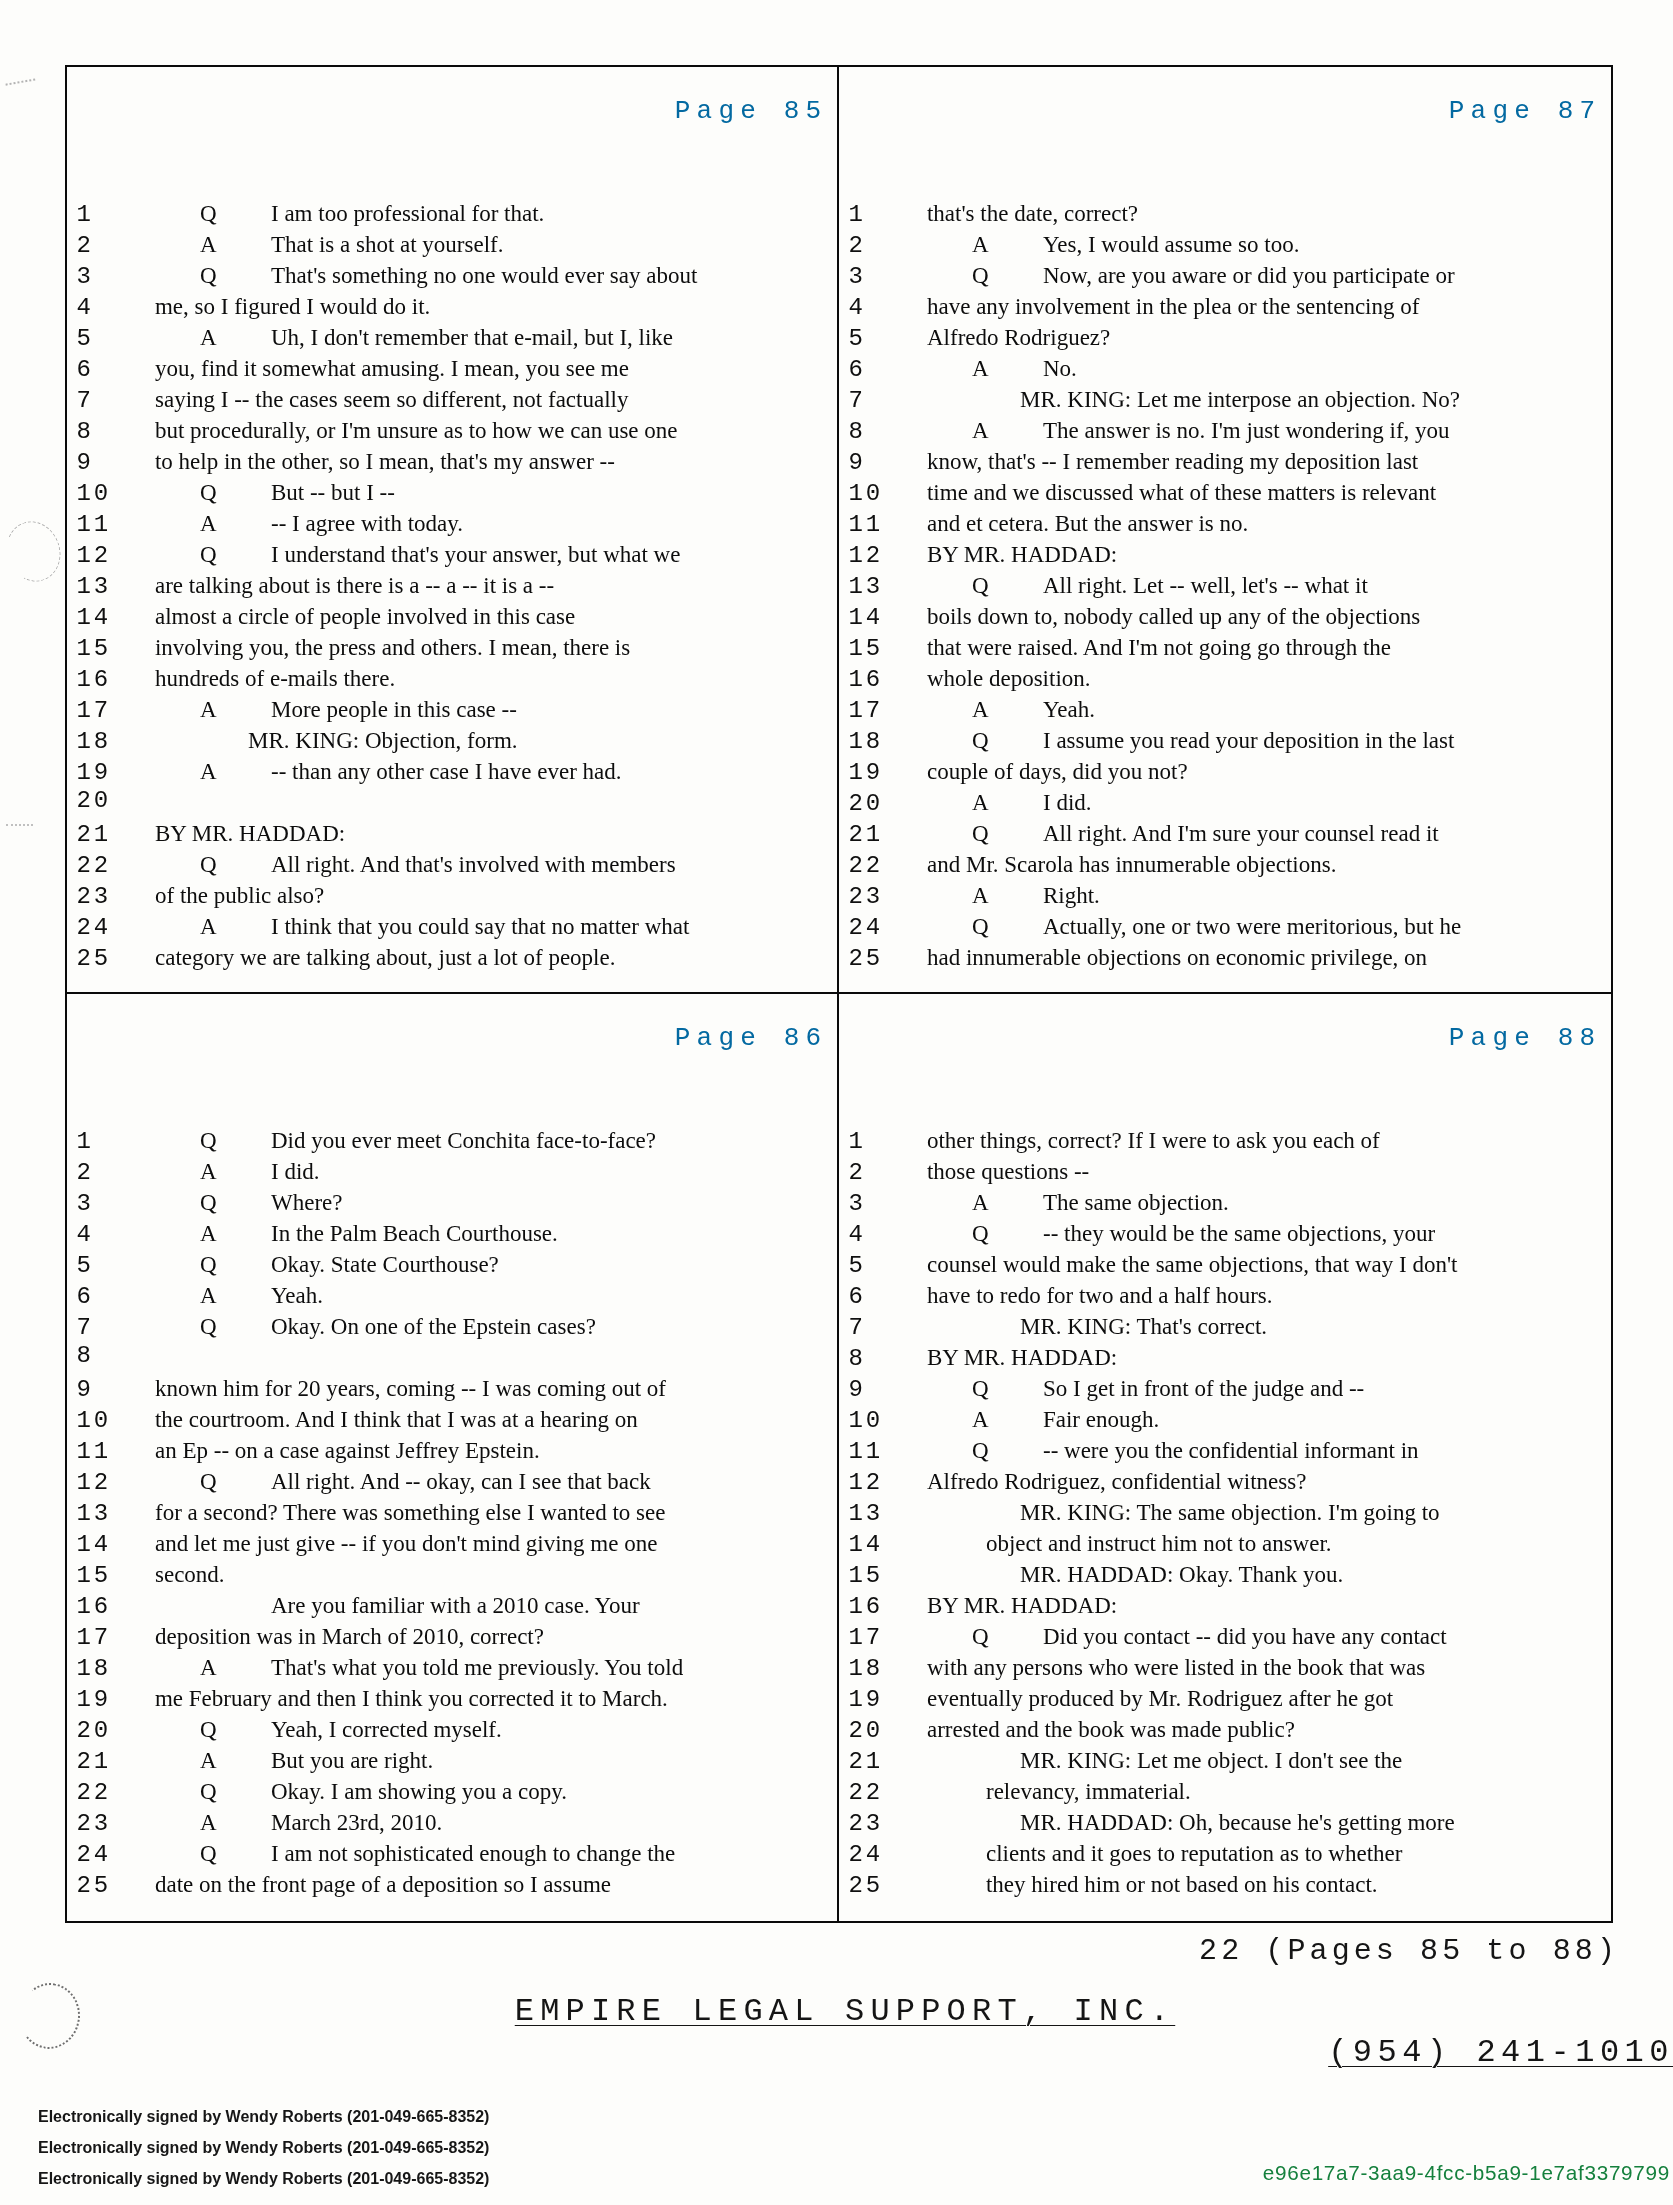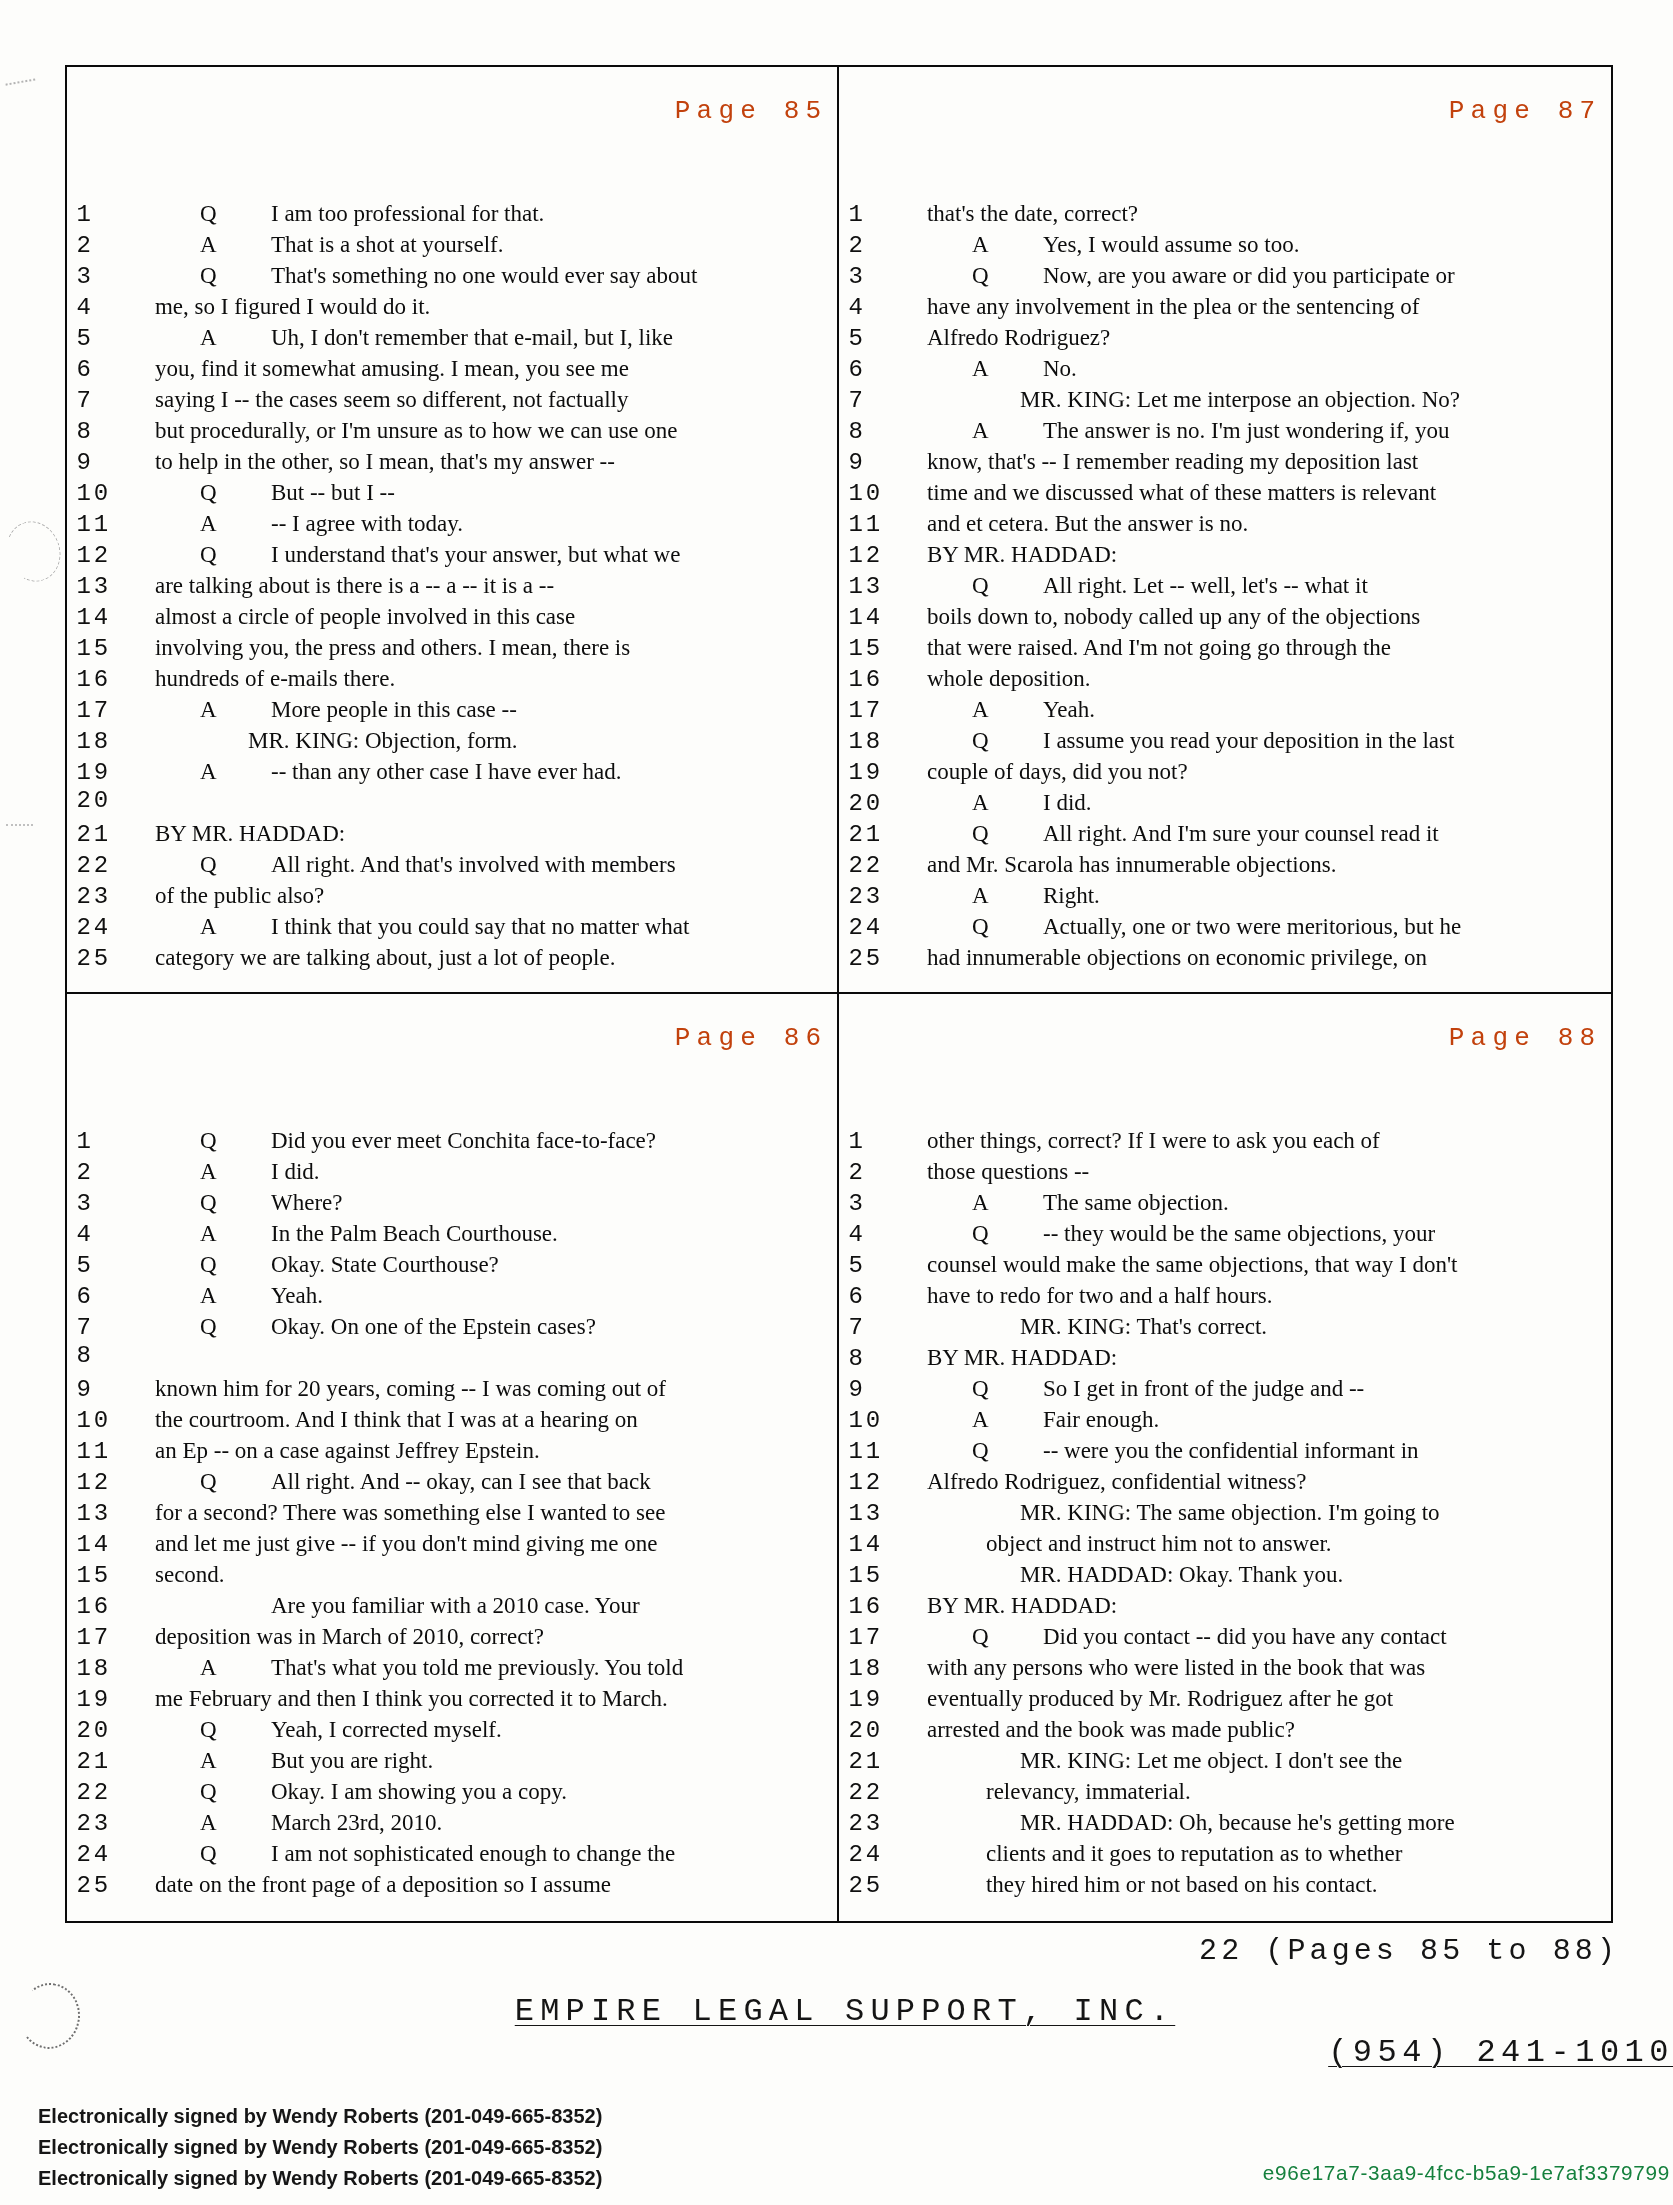--- a/index.html
+++ b/index.html
@@ -25,21 +25,21 @@
     box-sizing:border-box;
   }
   .cell { position:relative; box-sizing:border-box; padding-top:29px; overflow:hidden; }
   .cell:nth-child(odd)  { border-right:2.1px solid #0a0a0a; }
   .cell:nth-child(-n+2) { border-bottom:2.8px solid #0a0a0a; }
 
   .page-label {
     text-align:right; padding-right:9.6px;
     font-family:"Liberation Mono","DejaVu Sans Mono",monospace;
     font-size:26px; letter-spacing:6.2px; line-height:30px;
-    color:#c2410c; white-space:nowrap;
+    color:#0369a1; white-space:nowrap;
   }
   .lines { margin-top:72px; }
   .row { display:flex; align-items:baseline; height:31px; }
   .num {
     flex:0 0 55px; margin-left:9.6px;
     font-family:"Liberation Mono","DejaVu Sans Mono",monospace;
     font-size:24px; letter-spacing:2.8px; color:#101010;
   }
   .content {
     flex:1; margin-left:23.4px; padding-right:11px;
@@ -70,21 +70,21 @@
     text-align:right;
     font-family:"Liberation Mono","DejaVu Sans Mono",monospace;
     font-size:32px; letter-spacing:5.5px; color:#151515;
     text-decoration:underline; text-underline-offset:4.8px; text-decoration-thickness:1.4px;
   }
 
   
   .signatures {
     position:absolute; left:38px; top:2101px;
     font-family:"Liberation Sans","DejaVu Sans",sans-serif;
-    font-weight:700; font-size:20px; line-height:31px; color:#161616;
+    font-weight:700; font-size:16px; line-height:31px; color:#161616;
   }
   .doc-id {
     position:absolute; right:4.1px; top:2161px;
     font-family:"Liberation Sans","DejaVu Sans",sans-serif;
     font-weight:400; font-size:20.7px; color:#15803d; letter-spacing:0.7px;
   }
 
   
   .artifact { position:absolute; pointer-events:none; }
   .squiggle-artifact {

